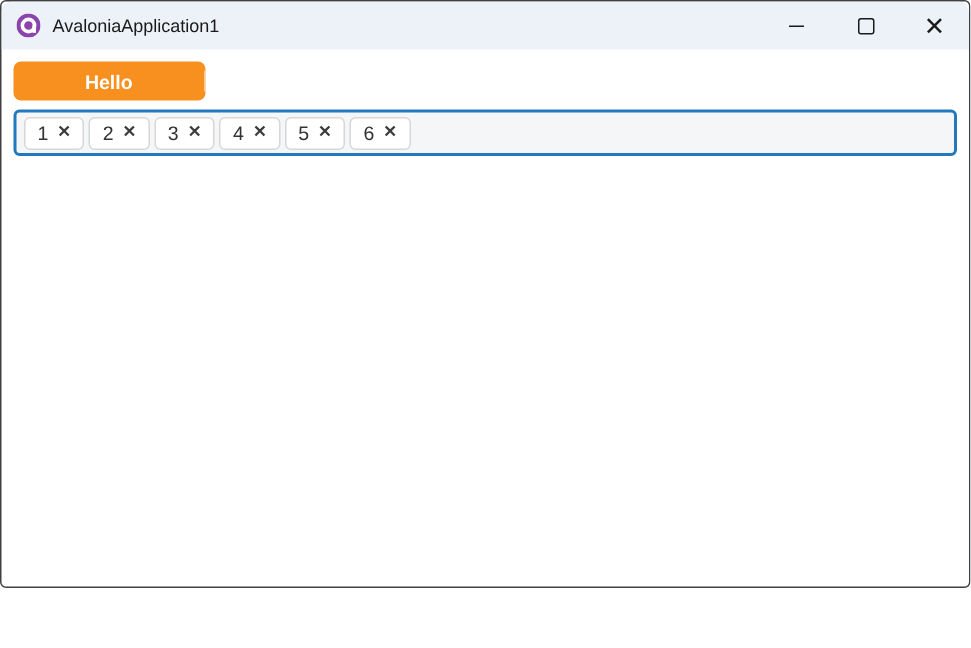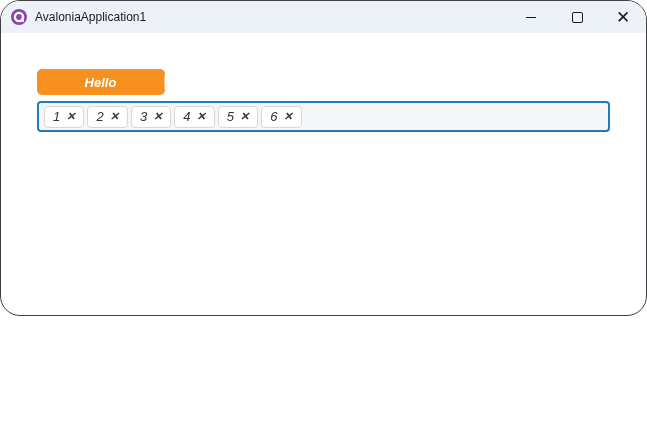--- a/index.html
+++ b/index.html
@@ -1,36 +1,36 @@
 <!DOCTYPE html>
 <html><head>
 <meta charset="utf-8">
 <style>
   html,body{margin:0;padding:0;background:#ffffff;font-family:"Liberation Sans",sans-serif;}
   .window{
-    position:relative;width:647px;height:316px;box-sizing:border-box;
-    border:1px solid #3e4043;border-radius:20px;overflow:hidden;background:#ffffff;
+    position:relative;width:647px;height:392px;box-sizing:border-box;
+    border:1px solid #3e4043;border-radius:4px;overflow:hidden;background:#ffffff;
   }
   
   .titlebar{
     height:32px;background:#edf2f9;display:flex;align-items:center;
     border-top-left-radius:7px;border-top-right-radius:7px;
   }
   .logo{width:16px;height:16px;margin:0 8px 0 10px;flex:0 0 auto;display:block;}
   .title{font-size:12px;color:#1a1a1a;white-space:nowrap;}
   .caption{margin-left:auto;display:flex;height:100%;}
   .cap-btn{
     width:46px;height:32px;display:flex;align-items:center;justify-content:center;
     background:transparent;border:none;padding:0;cursor:default;
   }
   .min-glyph{display:block;width:10px;height:0;border-top:1px solid #1a1a1a;}
   .max-glyph{display:block;width:9px;height:9px;border:1px solid #1a1a1a;border-radius:2px;}
   .close-glyph{font-size:17px;font-weight:400;color:#1a1a1a;line-height:1;}
   
-  .content{padding:36px;font-style:italic;}
+  .content{padding:8px;}
   .tabstrip{
     width:128px;height:26px;background:#F7901E;border-radius:5px;
     display:flex;align-items:stretch;
   }
   .tab{
     flex:1;display:flex;align-items:center;justify-content:center;
     color:#ffffff;font-weight:bold;font-size:13px;cursor:pointer;user-select:none;
   }
   .tab-divider{width:1px;height:14px;background:rgba(255,255,255,0.5);align-self:center;}
   .chipbox{

